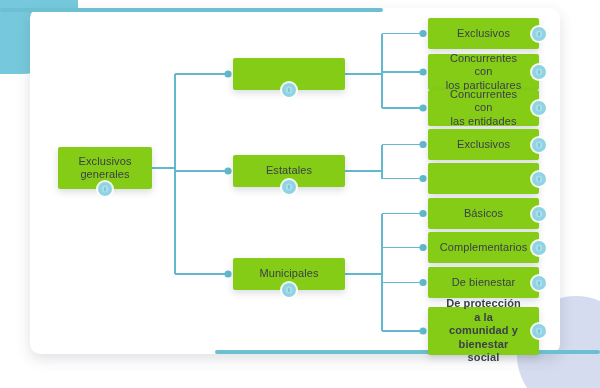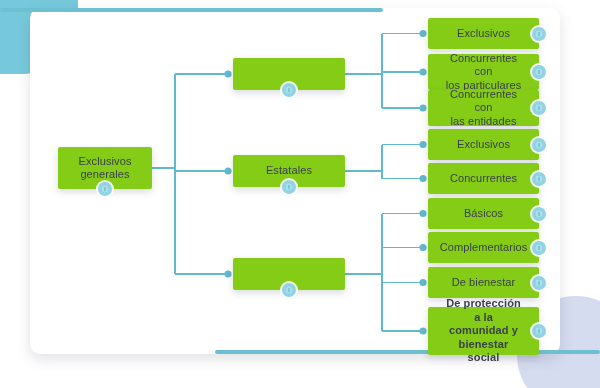--- a/index.html
+++ b/index.html
@@ -182,29 +182,29 @@
       <div class="node lvl2" style="left: 428px; top: 129px; width: 111px; height: 31px;">
         <div class="label">Exclusivos</div>
         <span class="badge right">
           <svg width="8" height="8" viewBox="0 0 8 8">
             <circle cx="4" cy="4" r="3.4" fill="#ffffff" opacity="0.25"></circle>
             <rect x="3.3" y="2" width="1.4" height="4.2" rx="0.7" fill="#5fb4c9" opacity="0.85"></rect>
           </svg>
         </span>
       </div>
       <div class="node lvl2" style="left: 428px; top: 163px; width: 111px; height: 31px;">
-        <div class="label">Concurrentes</div>
         <span class="badge right">
           <svg width="8" height="8" viewBox="0 0 8 8">
             <circle cx="4" cy="4" r="3.4" fill="#ffffff" opacity="0.25"></circle>
             <rect x="3.3" y="2" width="1.4" height="4.2" rx="0.7" fill="#5fb4c9" opacity="0.85"></rect>
           </svg>
         </span>
       </div>
       <div class="node lvl1" style="left: 233px; top: 258px; width: 112px; height: 32px;">
+        <div class="label">Municipales</div>
         <span class="badge bottom">
           <svg width="8" height="8" viewBox="0 0 8 8">
             <circle cx="4" cy="4" r="3.4" fill="#ffffff" opacity="0.25"></circle>
             <rect x="3.3" y="2" width="1.4" height="4.2" rx="0.7" fill="#5fb4c9" opacity="0.85"></rect>
           </svg>
         </span>
       </div>
       <div class="node lvl2" style="left: 428px; top: 198px; width: 111px; height: 31px;">
         <div class="label">Básicos</div>
         <span class="badge right">

